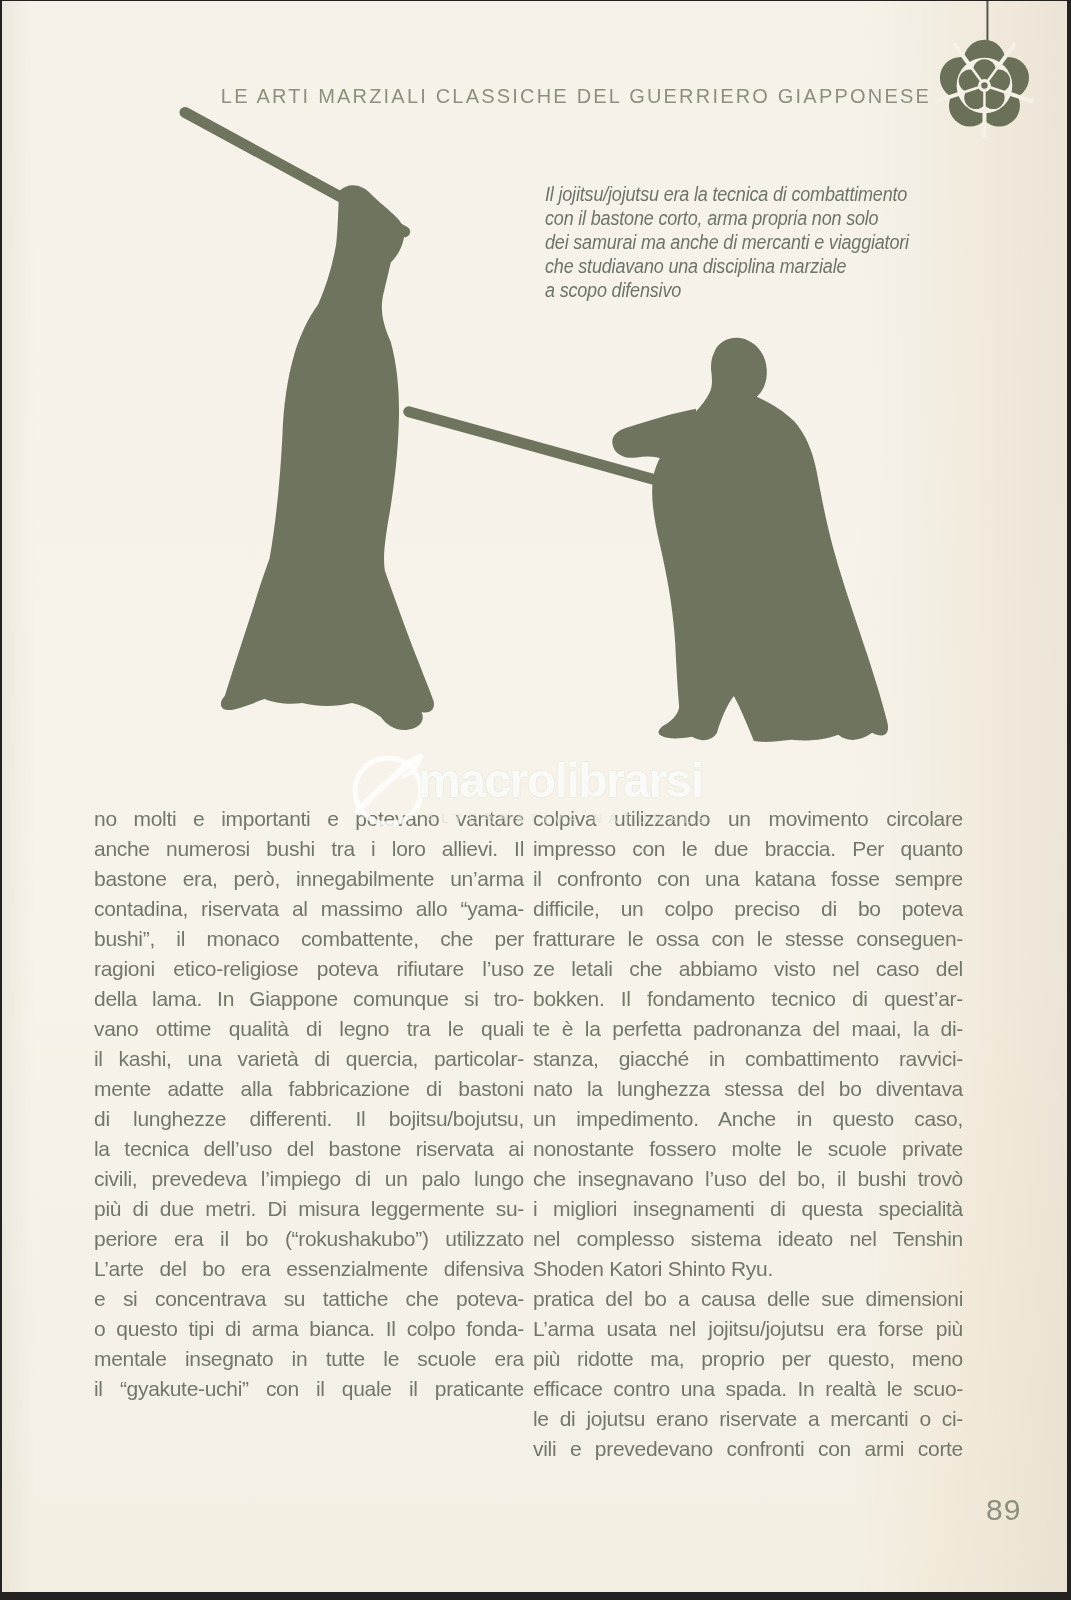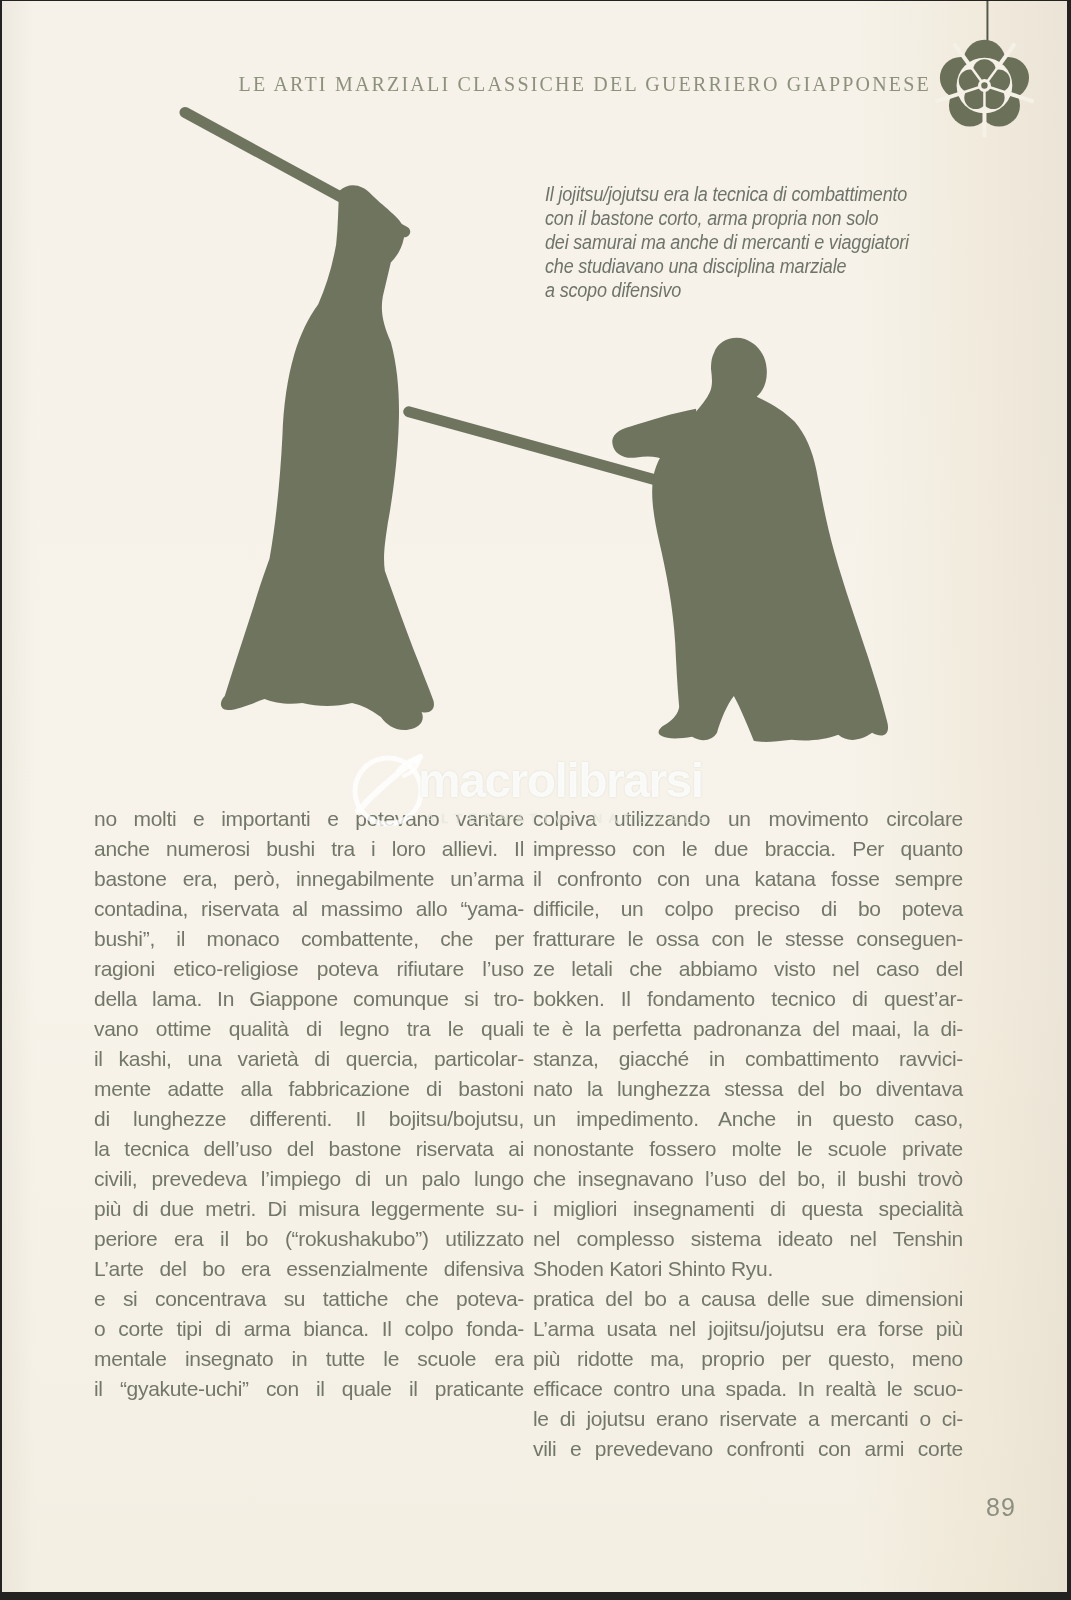--- a/index.html
+++ b/index.html
@@ -10,22 +10,22 @@
     overflow:hidden;
   }
   .page{
     position:absolute;left:2px;top:1px;right:4px;bottom:8px;
     background:
       linear-gradient(90deg, rgba(120,110,90,0.07), rgba(0,0,0,0) 3%, rgba(0,0,0,0) 80%, rgba(199,174,122,0.12) 93%, rgba(164,144,104,0.14)),
       linear-gradient(180deg,#f6f2e9 0%,#f7f3ea 60%,#f4efe3 100%);
     overflow:hidden;
   }
   .page-header{
-    position:absolute;top:72px;right:136px;
-    font-family:Liberation Serif, serif;
+    position:absolute;top:84px;right:136px;
+    font-family:Liberation Sans, sans-serif;
     font-size:20px;letter-spacing:2.2px;color:#8d907c;
     white-space:nowrap;
   }
   .art{position:absolute;left:0;top:0;width:100%;height:100%;}
   .caption{
     position:absolute;left:543px;top:181px;width:470px;
     font-style:italic;font-size:20px;line-height:24px;letter-spacing:-0.2px;
     color:#6f746a;transform:scaleX(0.9);transform-origin:0 0;
   }
   .cap-line{white-space:nowrap;}
@@ -54,21 +54,21 @@
   }
   .wm-tag{
     position:absolute;left:94px;top:74px;
     font-size:13px;letter-spacing:6.5px;
     color:rgba(240,242,232,0.72);
     text-shadow:0 0 1px rgba(125,130,112,0.3);
     white-space:nowrap;
   }
   .page-number{
     position:absolute;left:984px;top:1492px;
-    font-size:25px;color:#8c8f80;letter-spacing:1px;
+    font-size:30px;color:#8c8f80;letter-spacing:1px;
   }
 </style>
 </head>
 <body>
 
 <div class="page">
 
   <svg class="art" viewBox="0 0 1071 1600" aria-hidden="true">
 
     <g>
@@ -172,21 +172,21 @@
       <div class="bline">vano ottime qualità di legno tra le quali</div>
       <div class="bline">il kashi, una varietà di quercia, particolar-</div>
       <div class="bline">mente adatte alla fabbricazione di bastoni</div>
       <div class="bline">di lunghezze differenti. Il bojitsu/bojutsu,</div>
       <div class="bline">la tecnica dell’uso del bastone riservata ai</div>
       <div class="bline">civili, prevedeva l’impiego di un palo lungo</div>
       <div class="bline">più di due metri. Di misura leggermente su-</div>
       <div class="bline">periore era il bo (“rokushakubo”) utilizzato</div>
       <div class="bline">L’arte del bo era essenzialmente difensiva</div>
       <div class="bline">e si concentrava su tattiche che poteva-</div>
-      <div class="bline">o corte tipi di arma bianca. Il colpo fonda-</div>
+      <div class="bline">o questo tipi di arma bianca. Il colpo fonda-</div>
       <div class="bline">mentale insegnato in tutte le scuole era</div>
       <div class="bline">il “gyakute-uchi” con il quale il praticante</div>
     </div>
   <div class="col col-right">
       <div class="bline">colpiva utilizzando un movimento circolare</div>
       <div class="bline">impresso con le due braccia. Per quanto</div>
       <div class="bline">il confronto con una katana fosse sempre</div>
       <div class="bline">difficile, un colpo preciso di bo poteva</div>
       <div class="bline">fratturare le ossa con le stesse conseguen-</div>
       <div class="bline">ze letali che abbiamo visto nel caso del</div>

